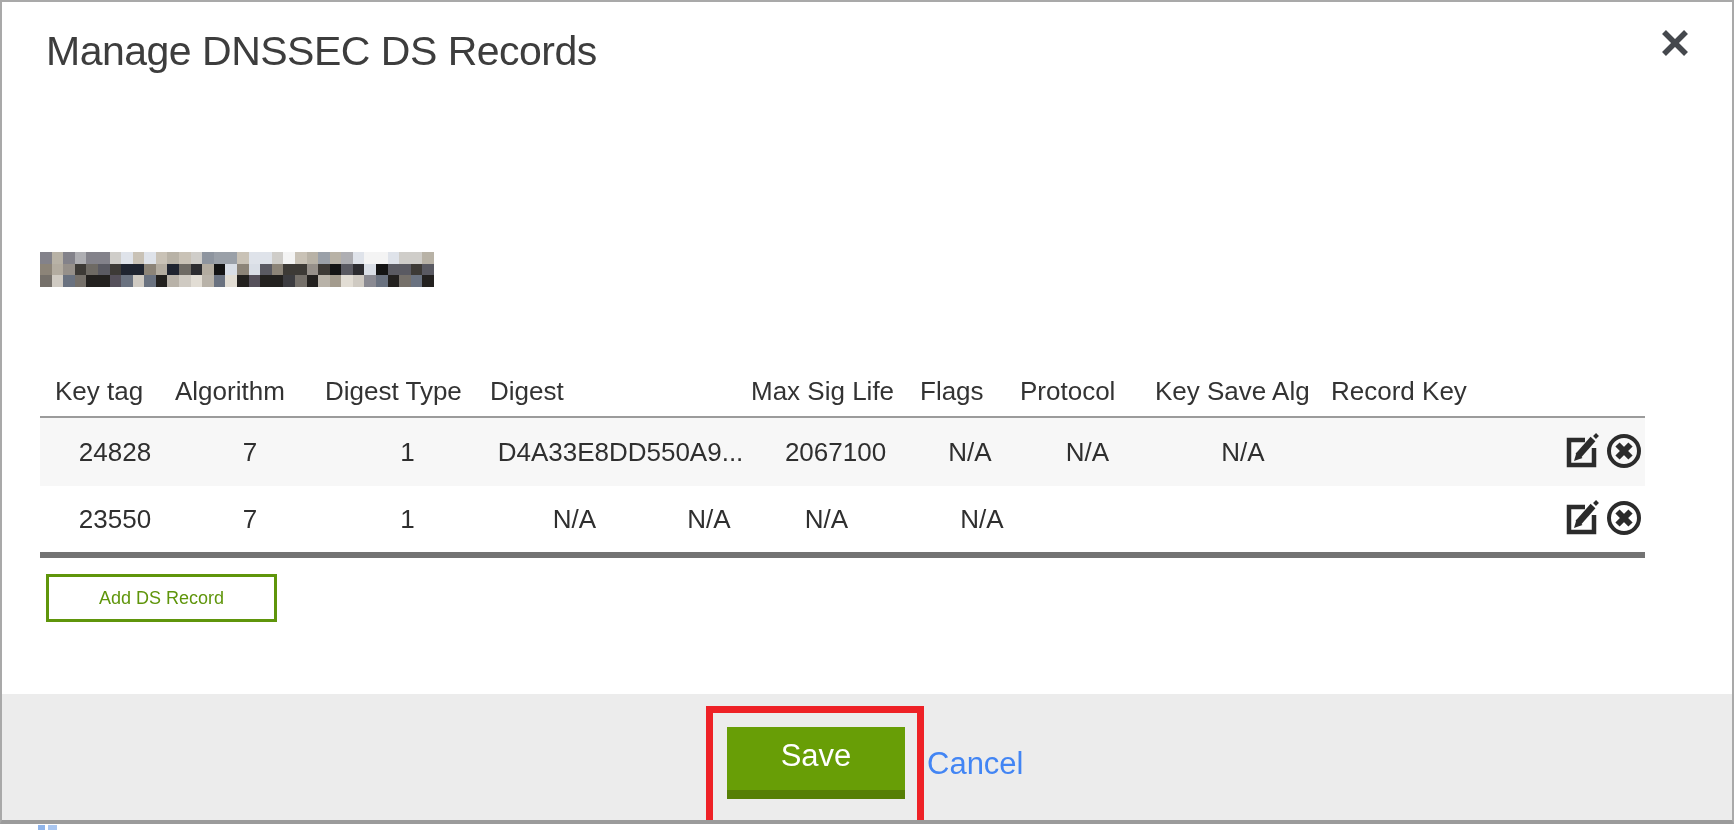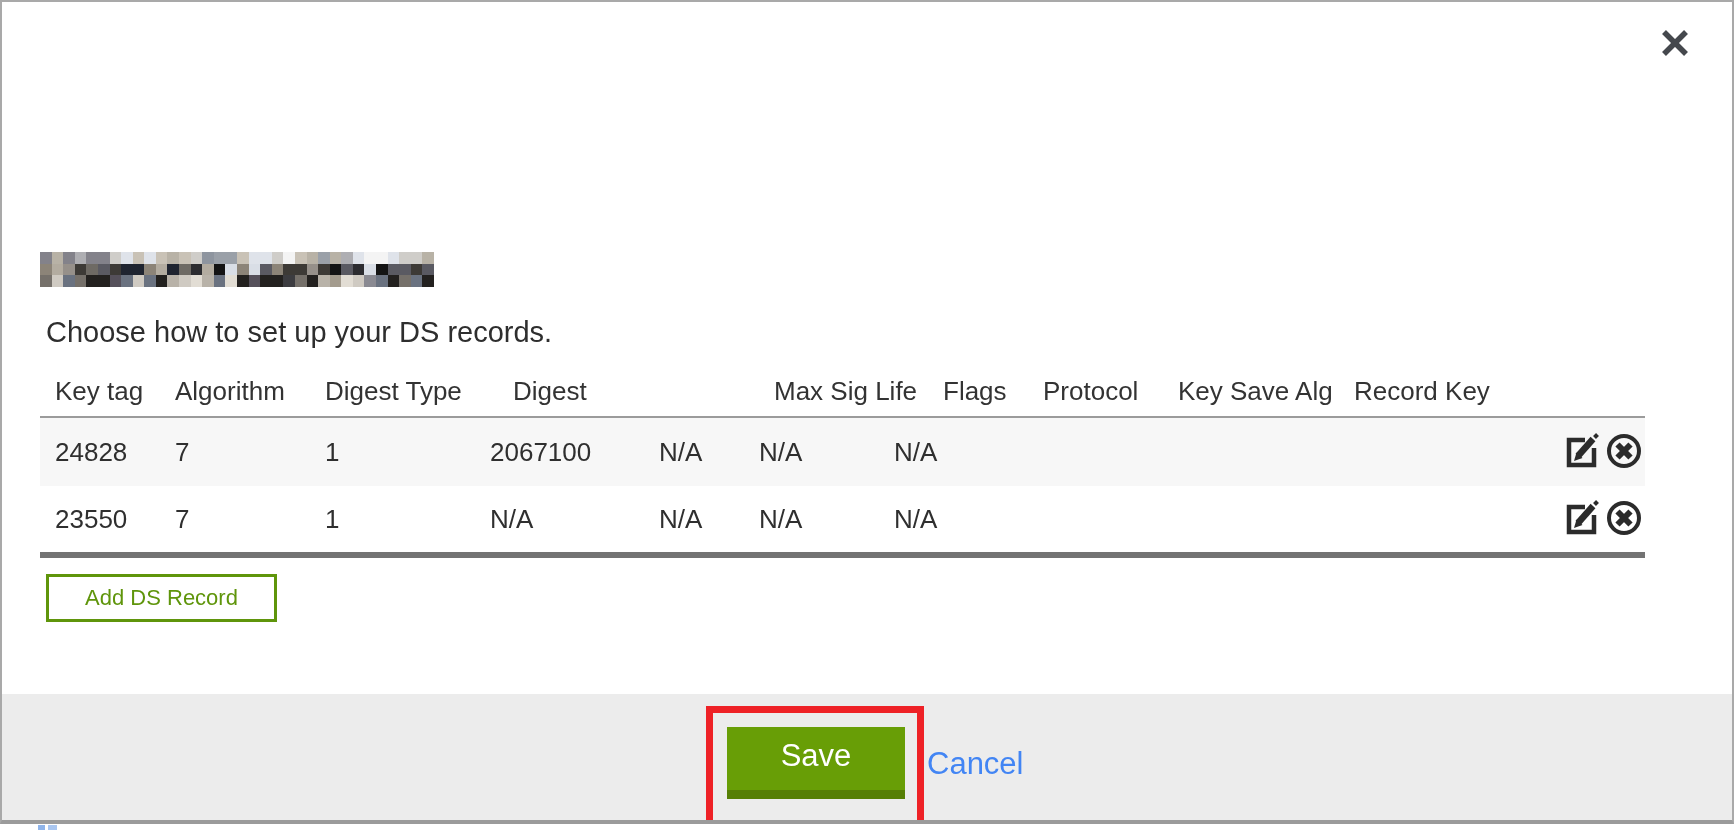--- a/index.html
+++ b/index.html
@@ -64,28 +64,29 @@
     display: flex;
     height: 52px;
     align-items: center;
     border-bottom: 2px solid #9b9b9b;
     color: #333333;
   }
   .trow {
     display: flex;
     height: 68px;
     align-items: center;
+    text-align: center;
   }
   .trow.odd { background: #f7f7f7; }
   .trow.last { height: 72px; border-bottom: 6px solid #737373; }
   .c  { flex: 0 0 auto; white-space: nowrap; overflow: hidden; }
   .c1 { width: 135px; padding-left: 15px; }
   .c2 { width: 150px; }
   .c3 { width: 165px; }
-  .c4 { width: 261px; margin-left: 23px; }
+  .c4 { width: 261px; }
   .c5 { width: 169px; }
   .c6 { width: 100px; }
   .c7 { width: 135px; }
   .c8 { width: 176px; }
   .c9 { width: 150px; }
   .c-actions {
     flex: 1 1 auto;
     display: flex;
     justify-content: flex-end;
     align-items: center;
@@ -98,21 +99,21 @@
     cursor: pointer;
     background: none; border: none; padding: 0;
   }
   .add-btn {
     position: absolute;
     left: 44px; top: 572px;
     width: 231px; height: 48px;
     background: #ffffff;
     border: 3px solid #5f950b;
     color: #5f950b;
-    font-size: 22px;
+    font-size: 18px;
     font-family: inherit;
     display: flex; align-items: center; justify-content: center;
     cursor: pointer;
   }
   .footer {
     position: absolute;
     left: 0; top: 692px;
     width: 1730px; height: 128px;
     background: #ececec;
   }
@@ -152,20 +153,21 @@
     background: #ffffff;
   }
   .sliver-blue-1 { position: absolute; left: 38px; top: 1px; width: 7px; height: 5px; background: #8fb4ea; }
   .sliver-blue-2 { position: absolute; left: 48px; top: 1px; width: 9px; height: 5px; background: #a9c6f0; }
 </style>
 </head>
 <body>
 
 <div class="modal">
 
+  <div class="title">Manage DNSSEC DS Records</div>
 
   <div class="close-btn">
     <span>
       <svg width="34" height="34" viewBox="0 0 34 34">
         <line x1="6" y1="6" x2="28" y2="28" stroke="#45484d" stroke-width="5.5"></line>
         <line x1="28" y1="6" x2="6" y2="28" stroke="#45484d" stroke-width="5.5"></line>
       </svg>
     </span>
   </div>
 
@@ -267,40 +269,40 @@
       <span style="background: rgb(226, 221, 212);"></span>
       <span style="background: rgb(207, 202, 194);"></span>
       <span style="background: rgb(138, 138, 146);"></span>
       <span style="background: rgb(106, 114, 128);"></span>
       <span style="background: rgb(35, 33, 31);"></span>
       <span style="background: rgb(117, 112, 106);"></span>
       <span style="background: rgb(106, 114, 128);"></span>
       <span style="background: rgb(35, 33, 31);"></span>
     </div>
 
-  <div class="instruction">Choose how to set up your DS records.</div>
 
   <div class="ds-table">
     <div class="thead">
       <div class="c c1">Key tag</div>
       <div class="c c2">Algorithm</div>
       <div class="c c3">Digest Type</div>
       <div class="c c4">Digest</div>
       <div class="c c5">Max Sig Life</div>
       <div class="c c6">Flags</div>
       <div class="c c7">Protocol</div>
       <div class="c c8">Key Save Alg</div>
       <div class="c c9">Record Key</div>
       <div class="c-actions"></div>
     </div>
 
     <div class="trow odd">
       <div class="c c1">24828</div>
       <div class="c c2">7</div>
       <div class="c c3">1</div>
+      <div class="c c4">D4A33E8DD550A9...</div>
       <div class="c c5">2067100</div>
       <div class="c c6">N/A</div>
       <div class="c c7">N/A</div>
       <div class="c c8">N/A</div>
       <div class="c c9"></div>
       <div class="c-actions">
         <button class="icon-btn">
           <span>
             <svg width="38" height="38" viewBox="0 0 38 38">
               <path d="M30 16 V33 H5 V8 H21" fill="none" stroke="#2b2b2b" stroke-width="4.5"></path>

